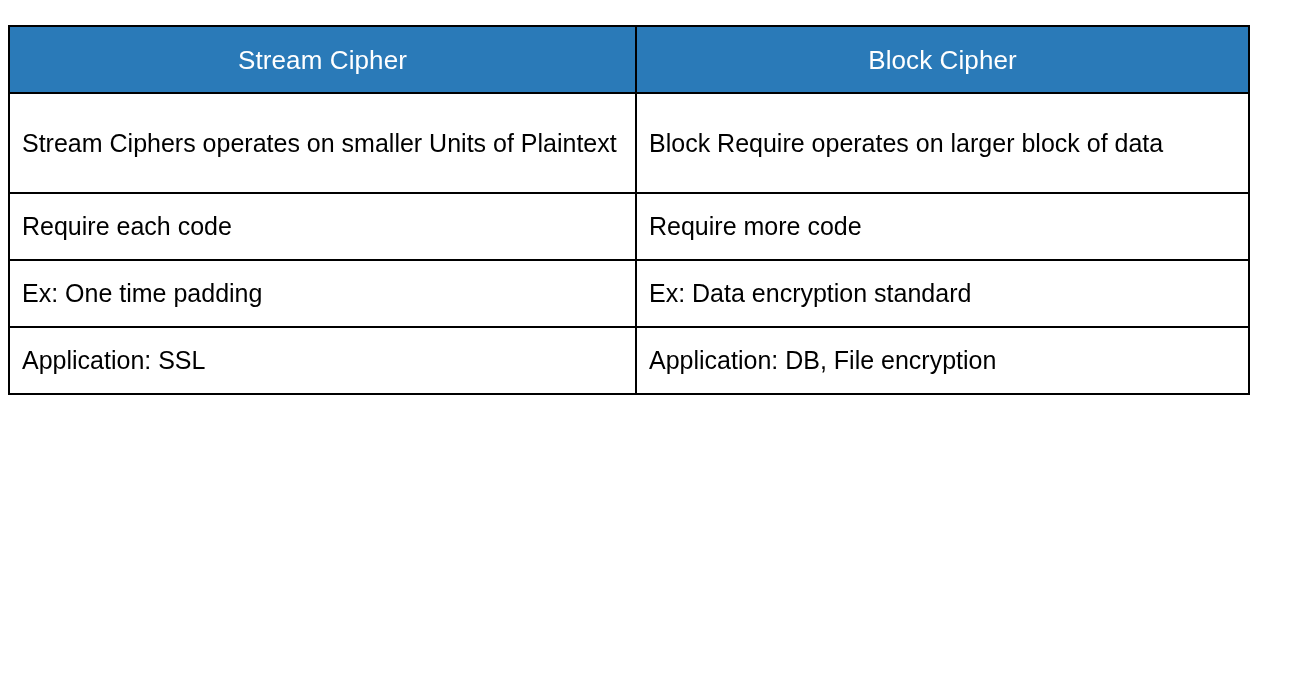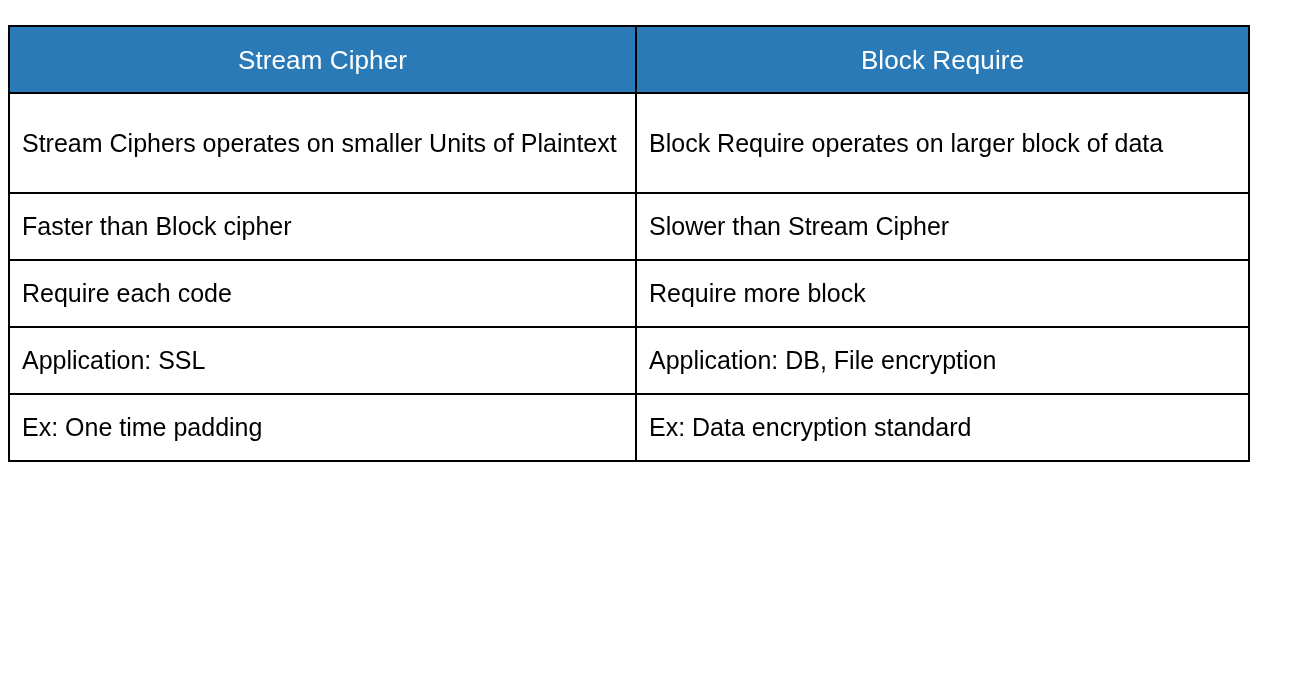--- a/index.html
+++ b/index.html
@@ -63,59 +63,51 @@
 
 <div id="comparison-table-wrap">
   <table class="cmp">
     <colgroup>
       <col class="c-left">
       <col class="c-right">
     </colgroup>
     <thead>
       <tr>
         <th>Stream Cipher</th>
-        <th>Block Require</th>
+        <th>Block Cipher</th>
       </tr>
     </thead>
     <tbody id="table-body">
         <tr class="r-h2">
           <td>
             <span class="cell-text">Stream Ciphers operates on smaller Units of Plaintext</span>
           </td>
           <td>
             <span class="cell-text">Block Require operates on larger block of data</span>
           </td>
         </tr>
         <tr class="r-h1">
           <td>
-            <span class="cell-text">Faster than Block cipher</span>
+            <span class="cell-text">Require each code</span>
           </td>
           <td>
-            <span class="cell-text">Slower than Stream Cipher</span>
+            <span class="cell-text">Require more code</span>
           </td>
         </tr>
         <tr class="r-h1">
           <td>
-            <span class="cell-text">Require each code</span>
+            <span class="cell-text">Ex: One time padding</span>
           </td>
           <td>
-            <span class="cell-text">Require more block</span>
+            <span class="cell-text">Ex: Data encryption standard</span>
           </td>
         </tr>
         <tr class="r-h1">
           <td>
             <span class="cell-text">Application: SSL</span>
           </td>
           <td>
             <span class="cell-text">Application: DB, File encryption</span>
           </td>
         </tr>
-        <tr class="r-h1">
-          <td>
-            <span class="cell-text">Ex: One time padding</span>
-          </td>
-          <td>
-            <span class="cell-text">Ex: Data encryption standard</span>
-          </td>
-        </tr>
       </tbody>
   </table>
 </div>
 
 </body></html>

